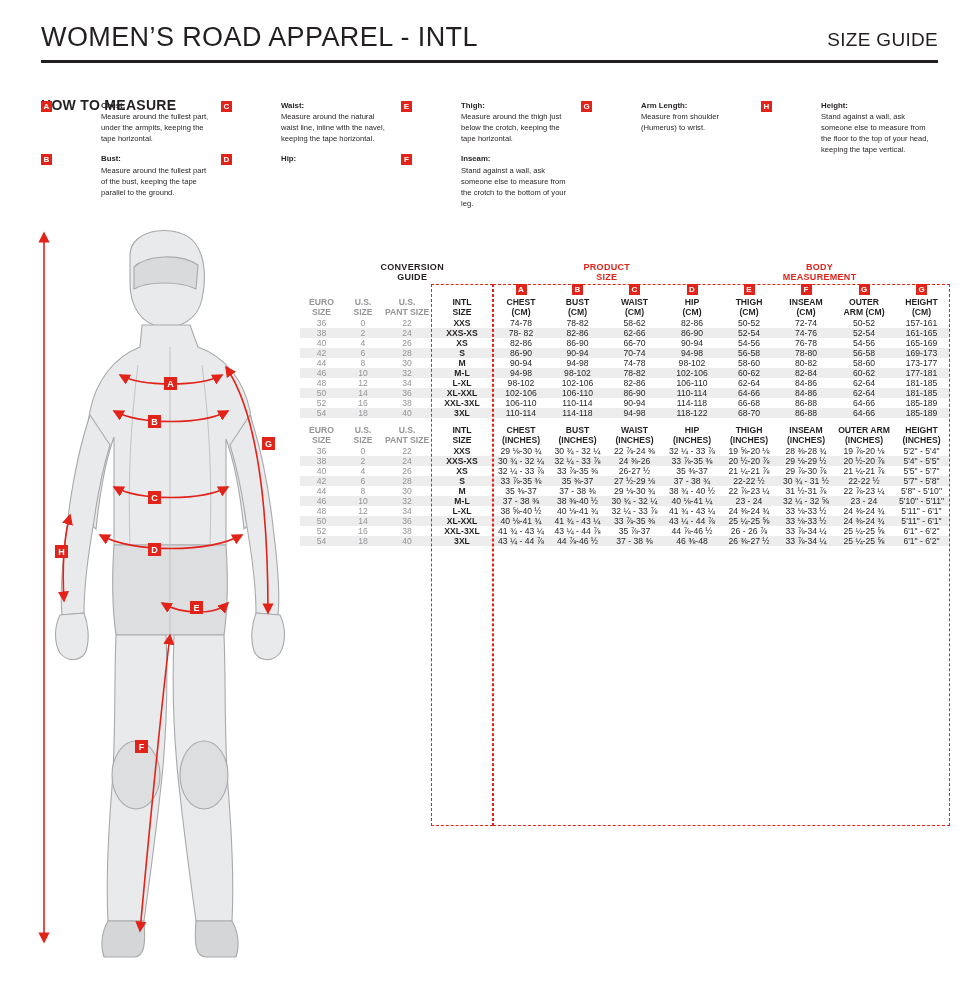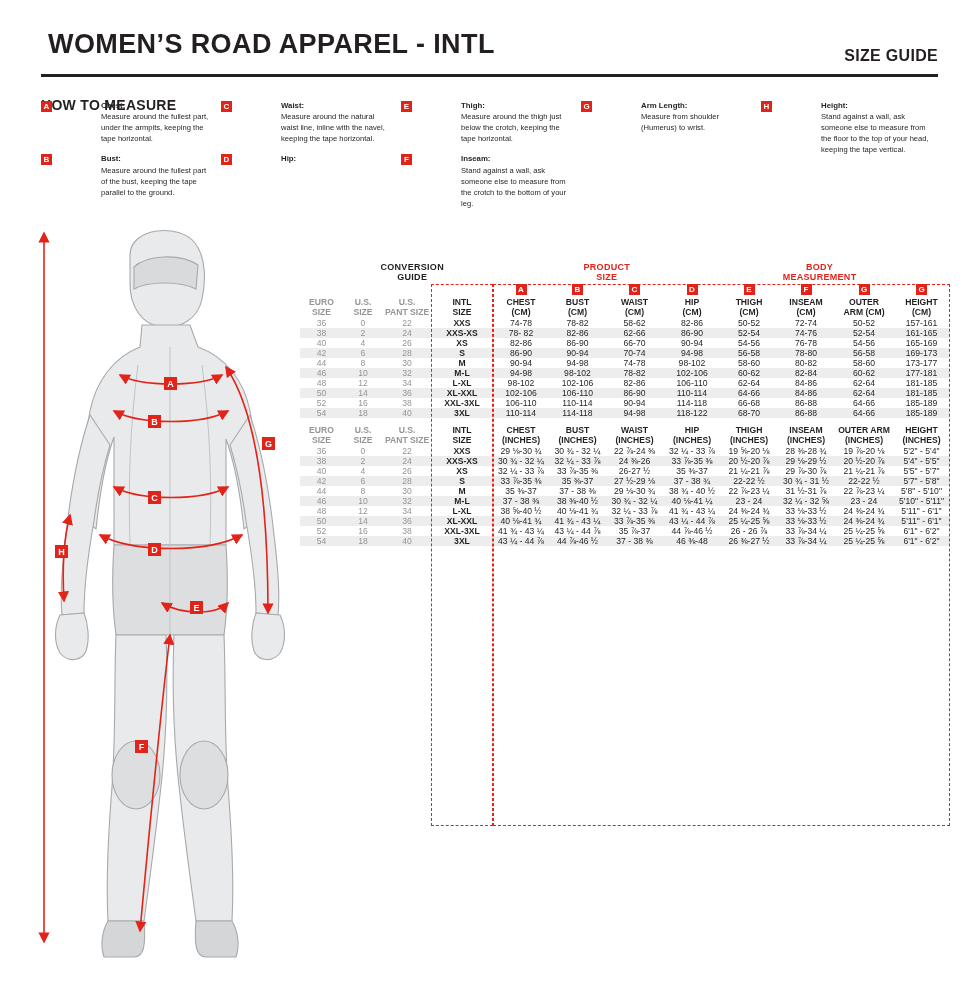--- a/index.html
+++ b/index.html
@@ -12,24 +12,24 @@
   }
   .page { position: relative; width: 979px; height: 1000px; overflow: hidden; }
 
   
   .header {
     position: absolute; left: 41px; top: 22px; width: 897px;
     display: flex; align-items: flex-end; justify-content: space-between;
     border-bottom: 3px solid #231f20; padding-bottom: 7px;
   }
   .header h1 {
-    margin: 7px; font-size: 27px; font-weight: bold; letter-spacing: .4px;
+    margin: 0; font-size: 27px; font-weight: normal; letter-spacing: .4px;
   }
   .header .sizeguide {
-    font-size: 16px; font-weight: bold; letter-spacing: .3px; padding-bottom: 2px;
+    font-size: 19px; font-weight: normal; letter-spacing: .3px; padding-bottom: 2px;
   }
 
   
   .howto-title {
     position: absolute; left: 41px; top: 77px;
     font-size: 14px; font-weight: bold; letter-spacing: .3px; margin-top: 20px;
   }
   .howto {
     position: absolute; left: 41px; top: 100px; width: 900px;
     display: flex; gap: 0px;

